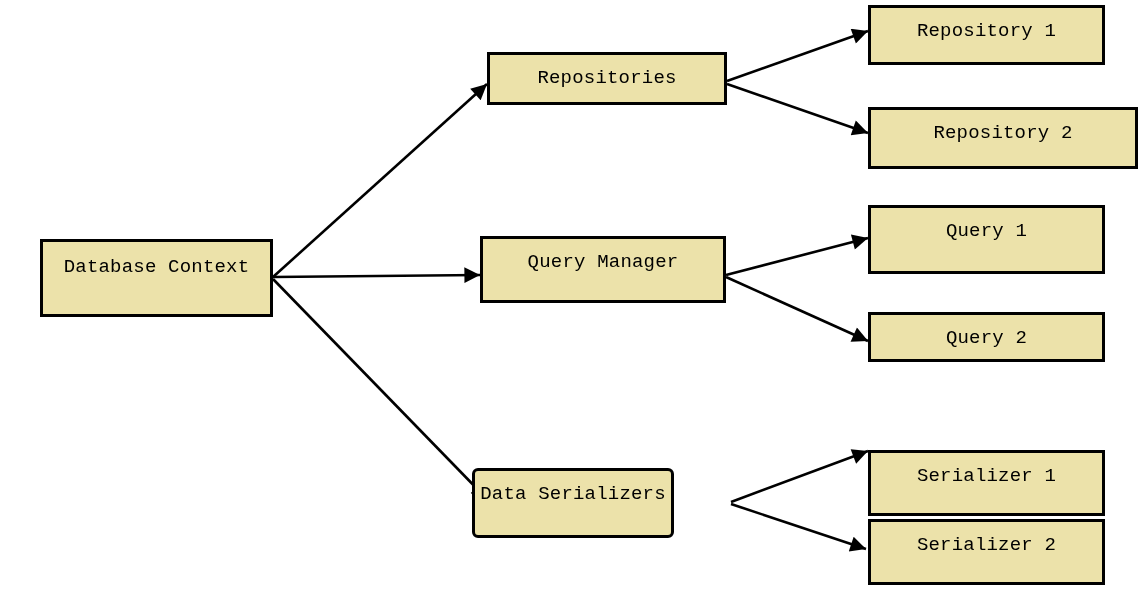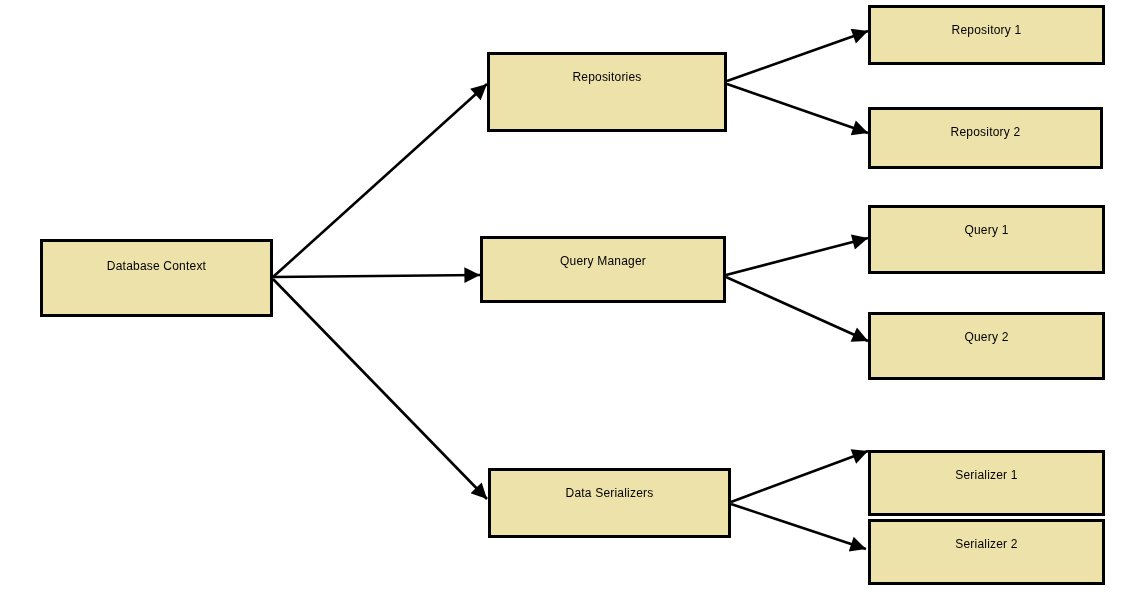--- a/index.html
+++ b/index.html
@@ -30,34 +30,35 @@
   .node{
     position:absolute;
     box-sizing:border-box;
     background:var(--node-fill);
     border:3px solid var(--node-border);
     text-align:center;
     padding-top:12px;
     cursor:default;
   }
   .node-label{
-    font-size:12px;
+    font-size:19px;
     color:var(--text);
     letter-spacing:0.2px;
     white-space:nowrap;
+    font-family:Liberation Mono, monospace;
   }
   
   #n-database-context{left:40px;  top:239px; width:233px; height:78px; padding-top:14px;}
-  #n-repositories    {left:487px; top:52px;  width:240px; height:80px;}
+  #n-repositories    {left:487px; top:52px;  width:240px; height:53px;}
   #n-query-manager   {left:480px; top:236px; width:246px; height:67px;}
-  #n-data-serializers{left:488px; top:468px; width:243px; height:70px;}
+  #n-data-serializers{left:472px; top:468px; width:202px; height:70px;border-radius:6px;}
   #n-repository-1    {left:868px; top:5px;   width:237px; height:60px;}
-  #n-repository-2    {left:868px; top:107px; width:235px; height:62px;}
+  #n-repository-2    {left:868px; top:107px; width:270px; height:62px;}
   #n-query-1         {left:868px; top:205px; width:237px; height:69px;}
-  #n-query-2         {left:868px; top:312px; width:237px; height:68px;}
+  #n-query-2         {left:868px; top:312px; width:237px; height:50px;}
   #n-serializer-1    {left:868px; top:419px; width:237px; height:66px;margin-top:31px;}
   #n-serializer-2    {left:868px; top:519px; width:237px; height:66px;}
 </style>
 </head>
 <body>
 
 <div class="canvas">
 
   <svg class="edges-layer" viewBox="0 0 1146 615" xmlns="http://www.w3.org/2000/svg">
     <defs>

